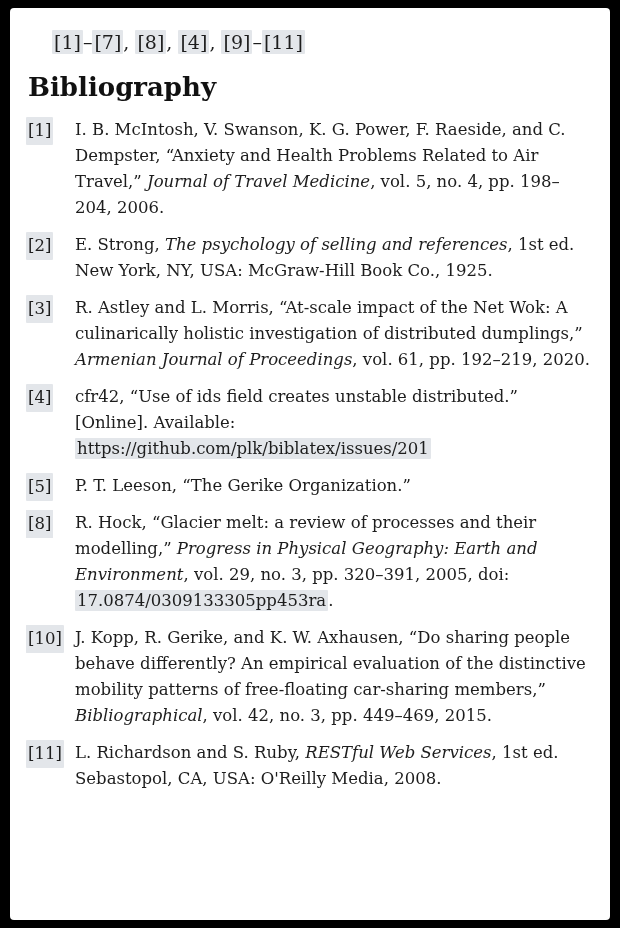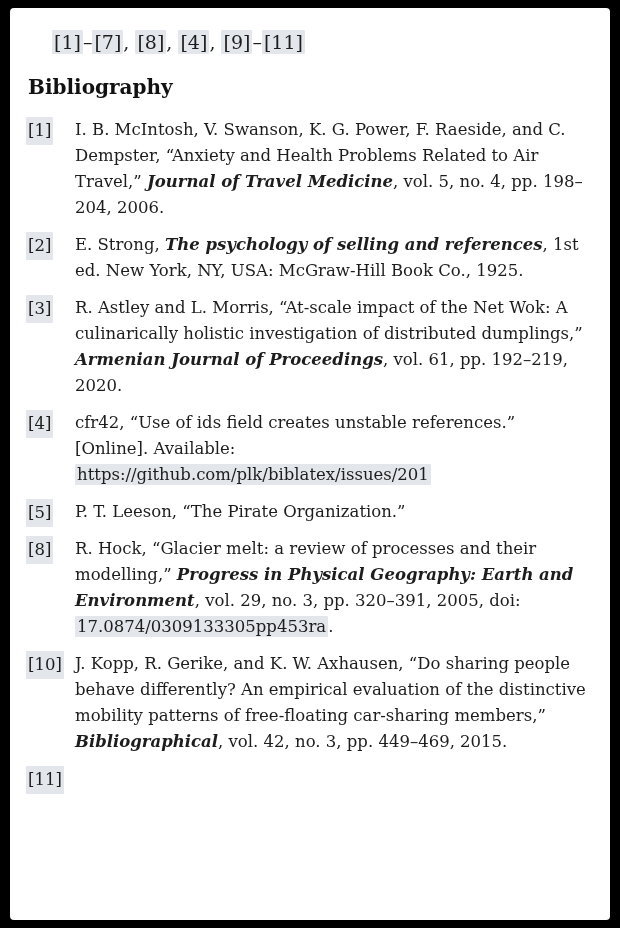--- a/index.html
+++ b/index.html
@@ -26,21 +26,21 @@
     color: #1d1d1d;
     overflow: hidden;
   }
   .citation-line {
     font-size: 19px;
     line-height: 26px;
     white-space: nowrap;
     margin-left: 24px;
   }
   .page-heading {
-    font-size: 20px;
+    font-size: 26px;
     line-height: 30px;
     font-weight: bold;
     margin: 17px 0 0 0;
     color: #111111;
   }
   .reference-list {
     margin-top: 15px;
   }
   .ref {
     position: relative;
@@ -55,35 +55,34 @@
     left: -2px;
     top: 0;
   }
   .hl {
     background: #e3e6ea;
     padding: 1px 2px;
     border-radius: 1px;
   }
   .it {
     font-style: italic;
-    font-weight: bold;
   }
 </style>
 </head>
 <body>
 
 <div class="page">
   <div class="citation-line"><span class="hl">[1]</span><span>–</span><span class="hl">[7]</span><span>, </span><span class="hl">[8]</span><span>, </span><span class="hl">[4]</span><span>, </span><span class="hl">[9]</span><span>–</span><span class="hl">[11]</span></div>
   <h1 class="page-heading">Bibliography</h1>
   <div class="reference-list">
       <div class="ref"><span class="ref-label hl">[1]</span><span><span>I. B. McIntosh, V. Swanson, K. G. Power, F. Raeside, and C. Dempster, “Anxiety and Health Problems Related to Air Travel,” </span><span class="it">Journal of Travel Medicine</span><span>, vol. 5, no. 4, pp. 198–204, 2006.</span></span></div>
       <div class="ref"><span class="ref-label hl">[2]</span><span><span>E. Strong, </span><span class="it">The psychology of selling and references</span><span>, 1st ed. New York, NY, USA: McGraw-Hill Book Co., 1925.</span></span></div>
       <div class="ref"><span class="ref-label hl">[3]</span><span><span>R. Astley and L. Morris, “At-scale impact of the Net Wok: A culinarically holistic investigation of distributed dumplings,” </span><span class="it">Armenian Journal of Proceedings</span><span>, vol. 61, pp. 192–219, 2020.</span></span></div>
-      <div class="ref"><span class="ref-label hl">[4]</span><span><span>cfr42, “Use of ids field creates unstable references.” [Online]. Available: </span><span class="hl">https://github.com/plk/biblatex/issues/201</span></span></div>
-      <div class="ref"><span class="ref-label hl">[5]</span><span><span>P. T. Leeson, “The Pirate Organization.”</span></span></div>
+      <div class="ref"><span class="ref-label hl">[4]</span><span><span>cfr42, “Use of ids field creates unstable distributed.” [Online]. Available: </span><span class="hl">https://github.com/plk/biblatex/issues/201</span></span></div>
+      <div class="ref"><span class="ref-label hl">[5]</span><span><span>P. T. Leeson, “The Gerike Organization.”</span></span></div>
       <div class="ref"><span class="ref-label hl">[6]</span></div>
       <div class="ref"><span class="ref-label hl">[7]</span></div>
       <div class="ref"><span class="ref-label hl">[8]</span><span><span>R. Hock, “Glacier melt: a review of processes and their modelling,” </span><span class="it">Progress in Physical Geography: Earth and Environment</span><span>, vol. 29, no. 3, pp. 320–391, 2005, doi: </span><span class="hl">17.0874/0309133305pp453ra</span><span>.</span></span></div>
       <div class="ref"><span class="ref-label hl">[9]</span></div>
       <div class="ref"><span class="ref-label hl">[10]</span><span><span>J. Kopp, R. Gerike, and K. W. Axhausen, “Do sharing people behave differently? An empirical evaluation of the distinctive mobility patterns of free-floating car-sharing members,” </span><span class="it">Bibliographical</span><span>, vol. 42, no. 3, pp. 449–469, 2015.</span></span></div>
-      <div class="ref"><span class="ref-label hl">[11]</span></div>
+      <div class="ref"><span class="ref-label hl">[11]</span><span><span>L. Richardson and S. Ruby, </span><span class="it">RESTful Web Services</span><span>, 1st ed. Sebastopol, CA, USA: O'Reilly Media, 2008.</span></span></div>
     </div>
 </div>
 
 </body></html>

